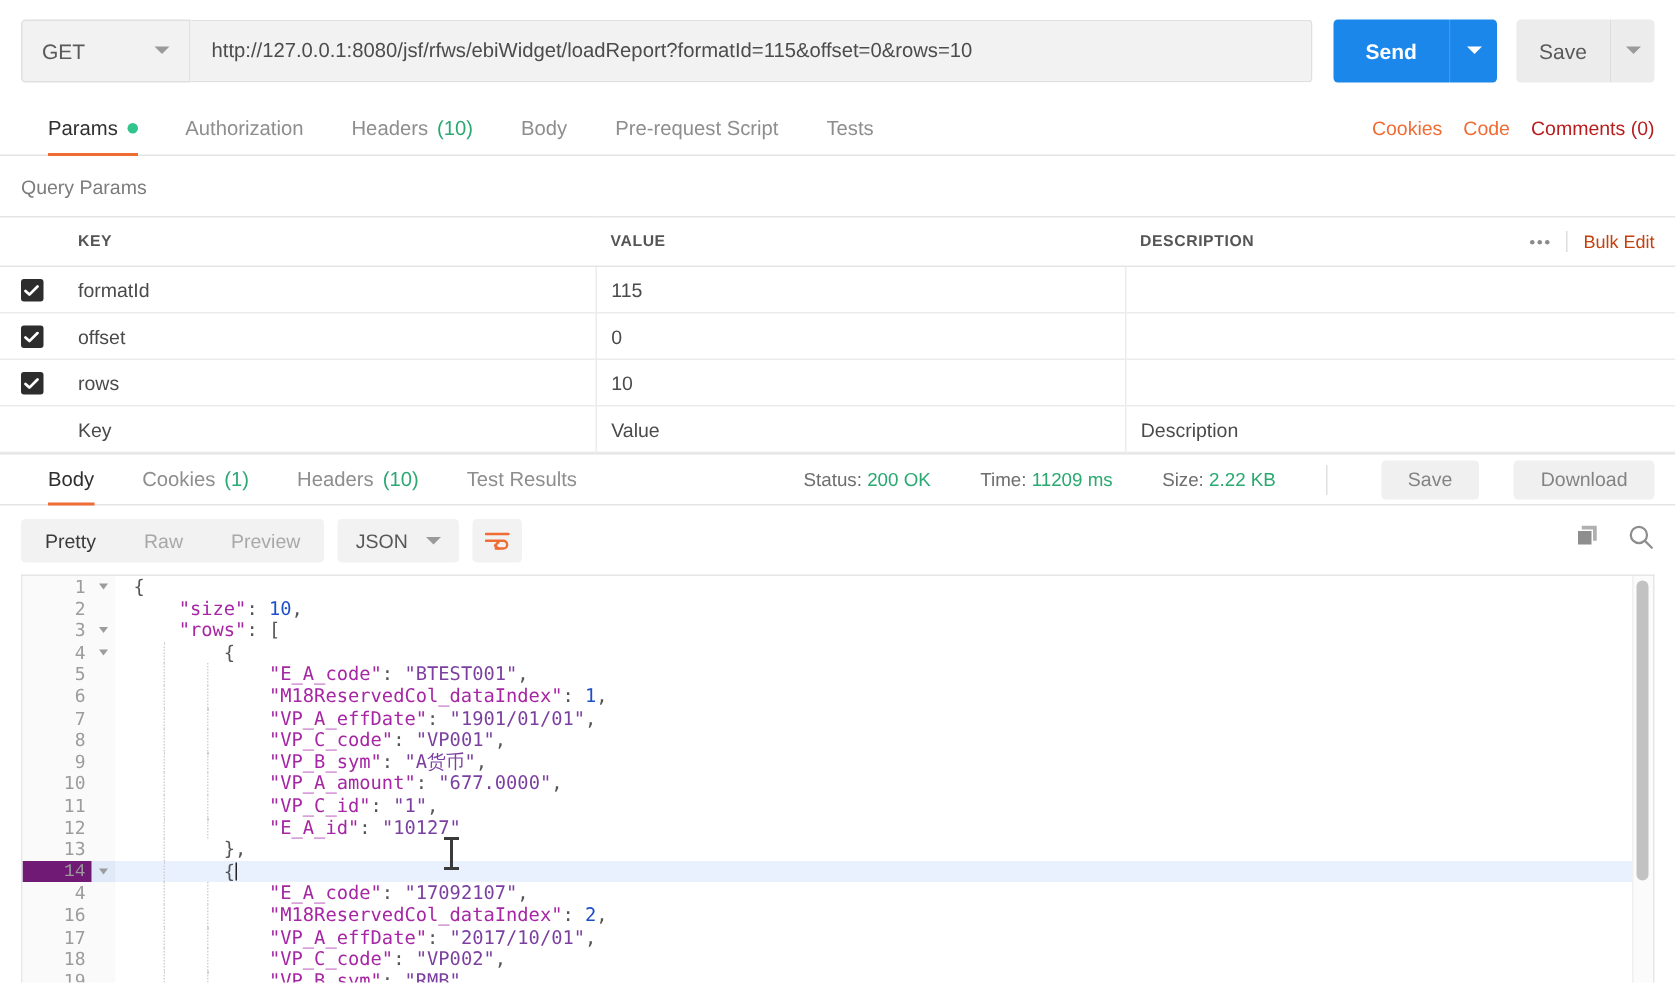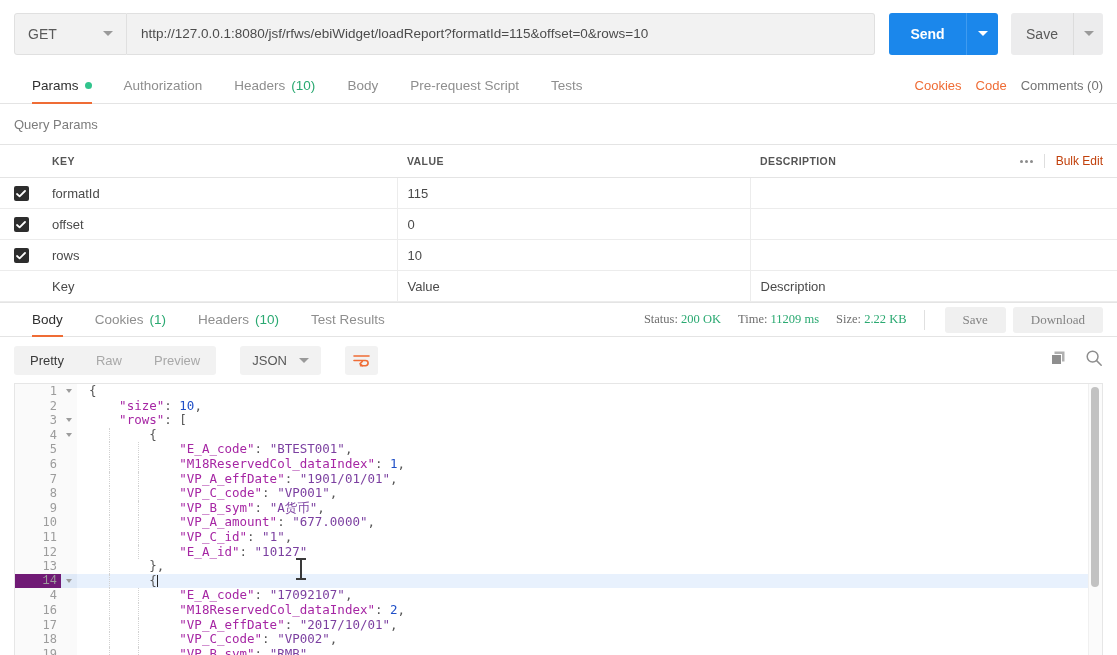--- a/index.html
+++ b/index.html
@@ -113,21 +113,21 @@
     width: 7px; height: 7px; border-radius: 50%;
     background: #31c48d;
   }
   .cnt-green { color: #2aa971; }
   .tabs-right {
     margin-left: auto;
     display: flex; align-items: center; gap: 14px;
     font-size: 13px;
   }
   .lnk-orange { color: #ef6c35; cursor: pointer; }
-  .lnk-grey { color: #737373; cursor: pointer; }
+  .lnk-grey { color: #b91c1c; cursor: pointer; }
 
   
   .qp-title {
     font-size: 13px; color: #7c7c7c;
     padding: 13px 14px 12px 14px;
   }
   .ptable { width: 100%; border-collapse: collapse; }
   .ptable thead th {
     font-size: 10.5px; font-weight: bold;
     letter-spacing: .4px;
@@ -182,43 +182,42 @@
   .resp-tabs {
     height: 35px;
     display: flex; align-items: stretch;
     padding: 0 14px;
     border-top: 1px solid #e4e4e4;
     border-bottom: 1px solid #e4e4e4;
     margin-top: 0;
   }
   .resp-right {
     margin-left: auto;
-    display: flex; align-items: center; gap: 0;
+    display: flex; align-items: center; gap: 16px;
     font-size: 12.5px;
-    font-family: Liberation Serif, serif;
   }
   .meta { color: #6e6e6e; margin-right: 17px; }
   .meta b { color: #2aa971; font-weight: normal; }
   .vdiv { width: 1px; height: 20px; background: #e0e0e0; margin: 0 13px 0 0; }
   .sm-btn {
     height: 26px; padding: 0 18px;
     background: #f0f0f0;
     color: #838383; font-size: 13px;
     display: flex; align-items: center; justify-content: center;
     border-radius: 3px;
     margin-left: 7px;
     cursor: pointer;
   }
 
   
   .body-toolbar {
     height: 46px;
     display: flex; align-items: center;
     padding: 0 14px;
-    gap: 24px;
+    gap: 9px;
   }
   .seg {
     display: flex; background: #f2f2f2; border-radius: 3px; height: 29px;
     align-items: center;
   }
   .seg .s-item {
     padding: 0 16px; font-size: 13px; color: #a8a8a8; cursor: pointer;
     line-height: 29px;
   }
   .seg .s-item.active { color: #3a3a3a; }

